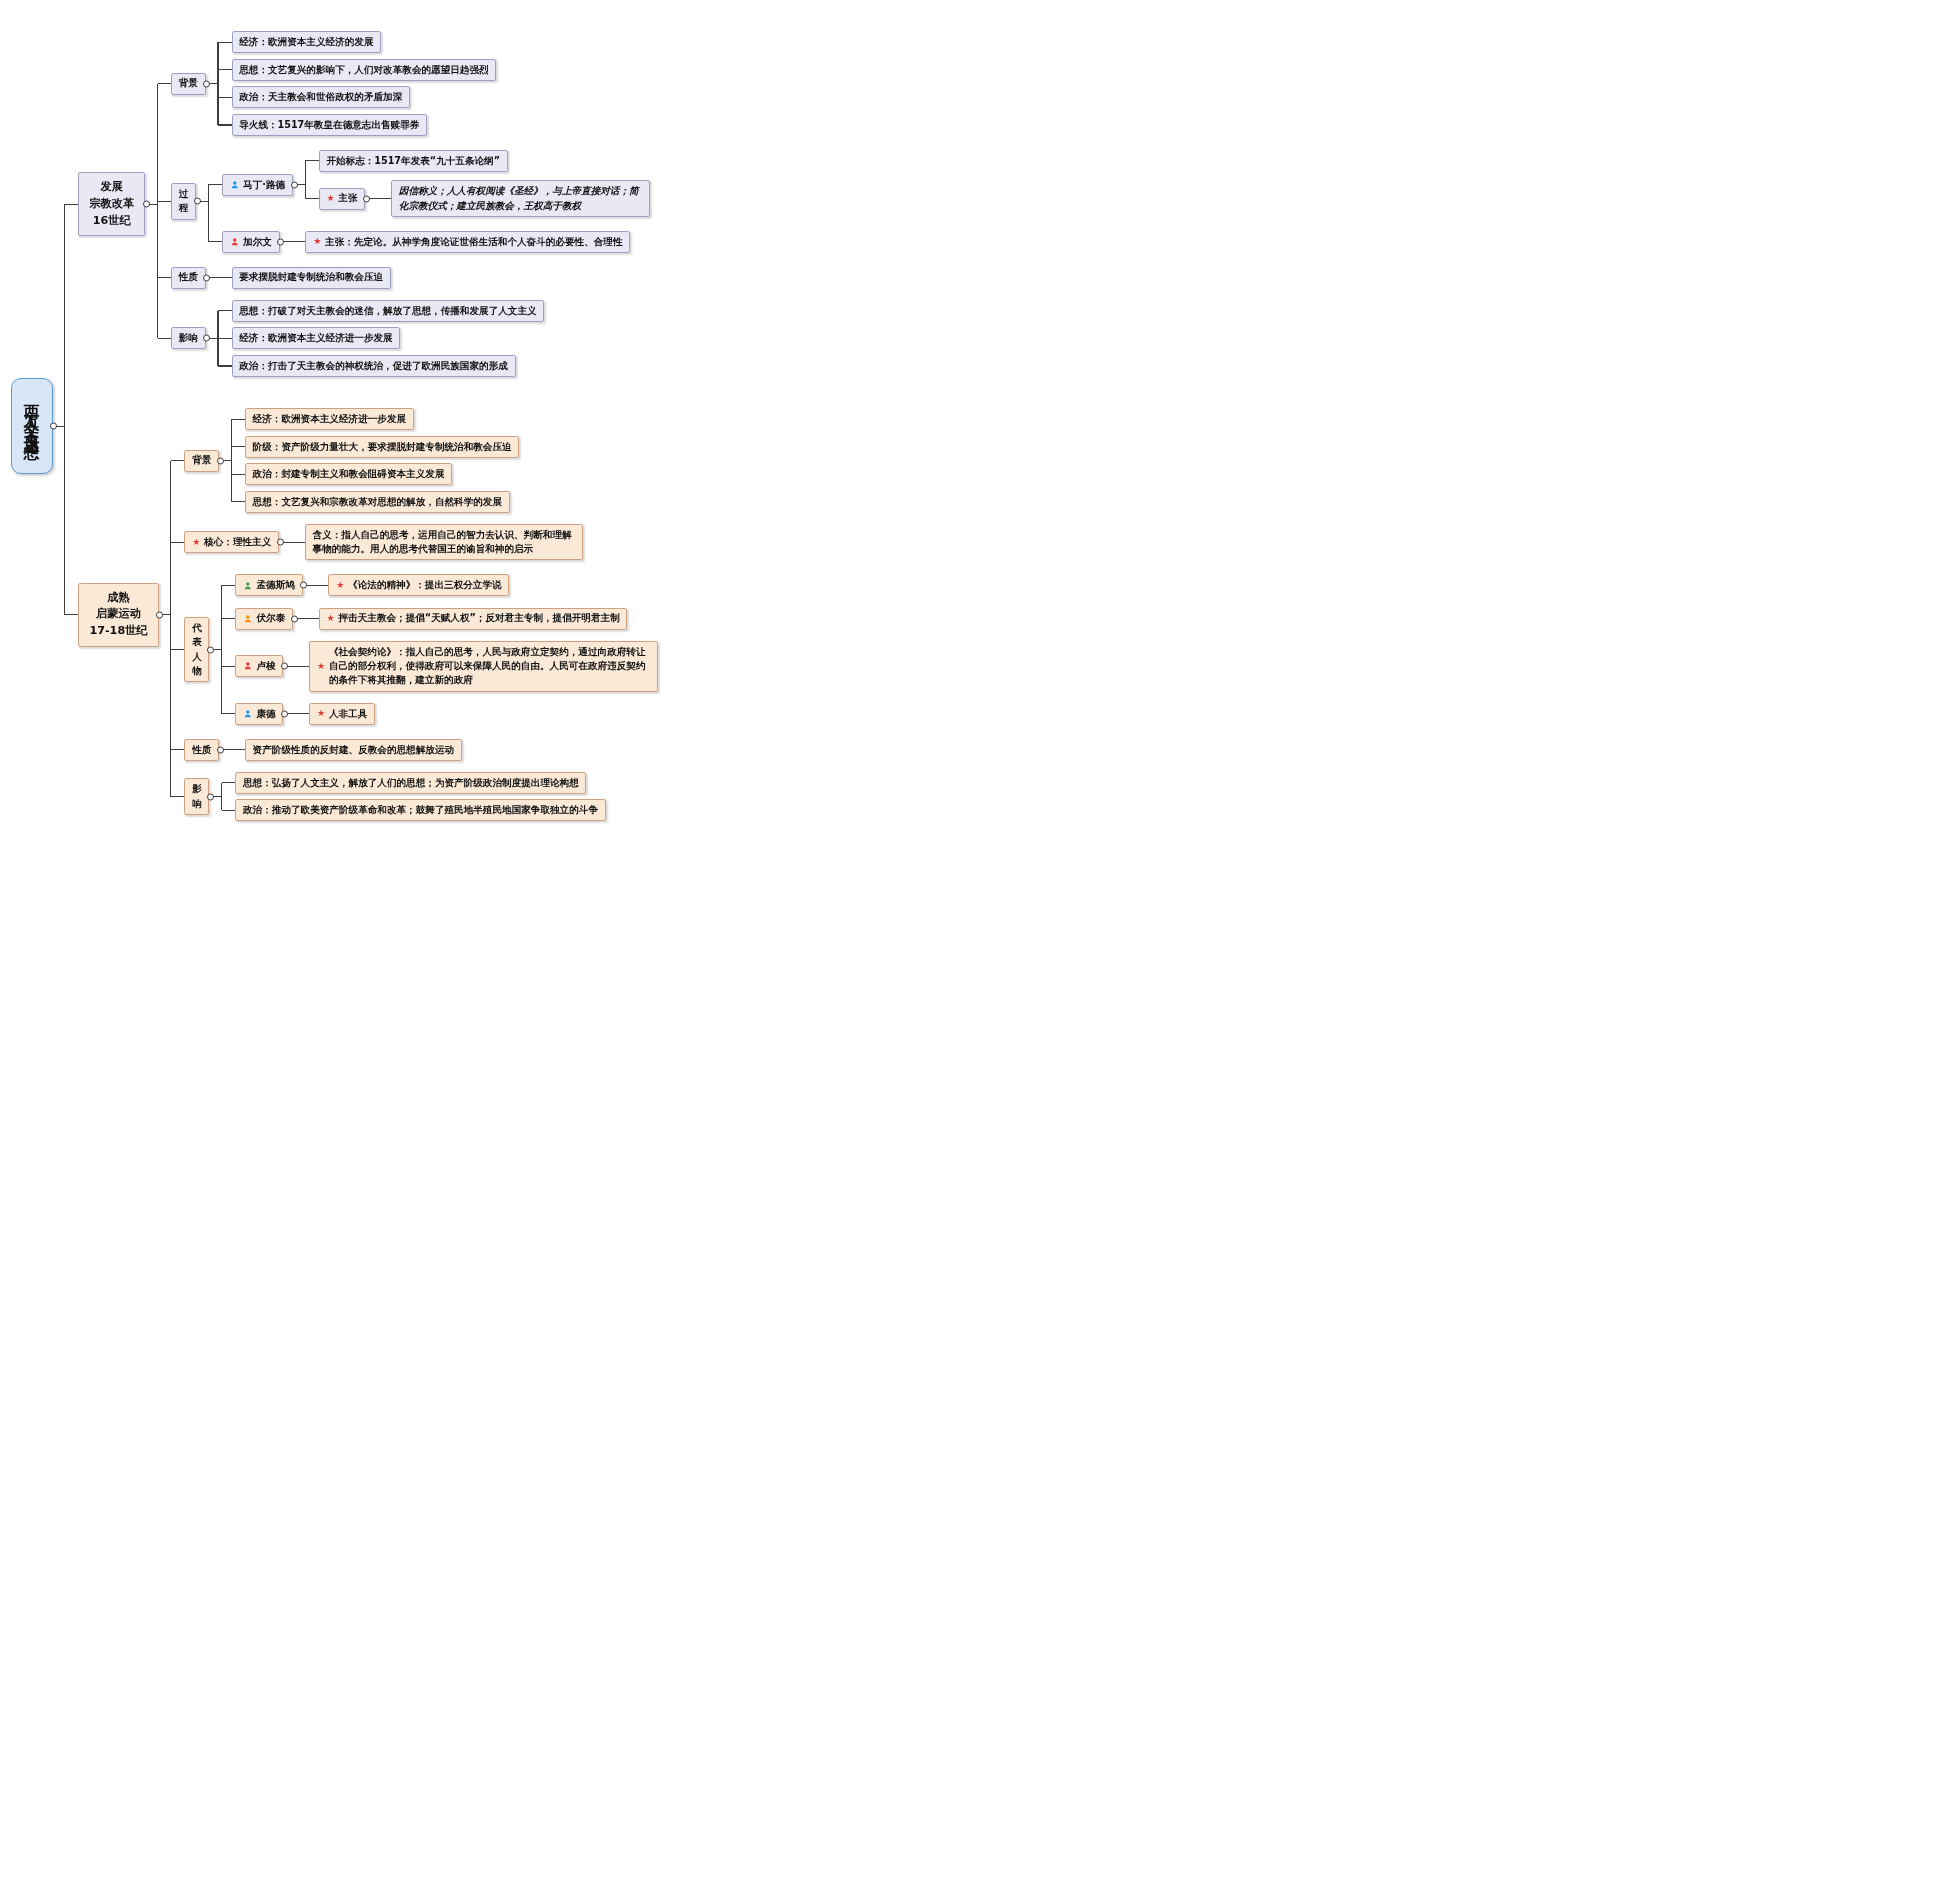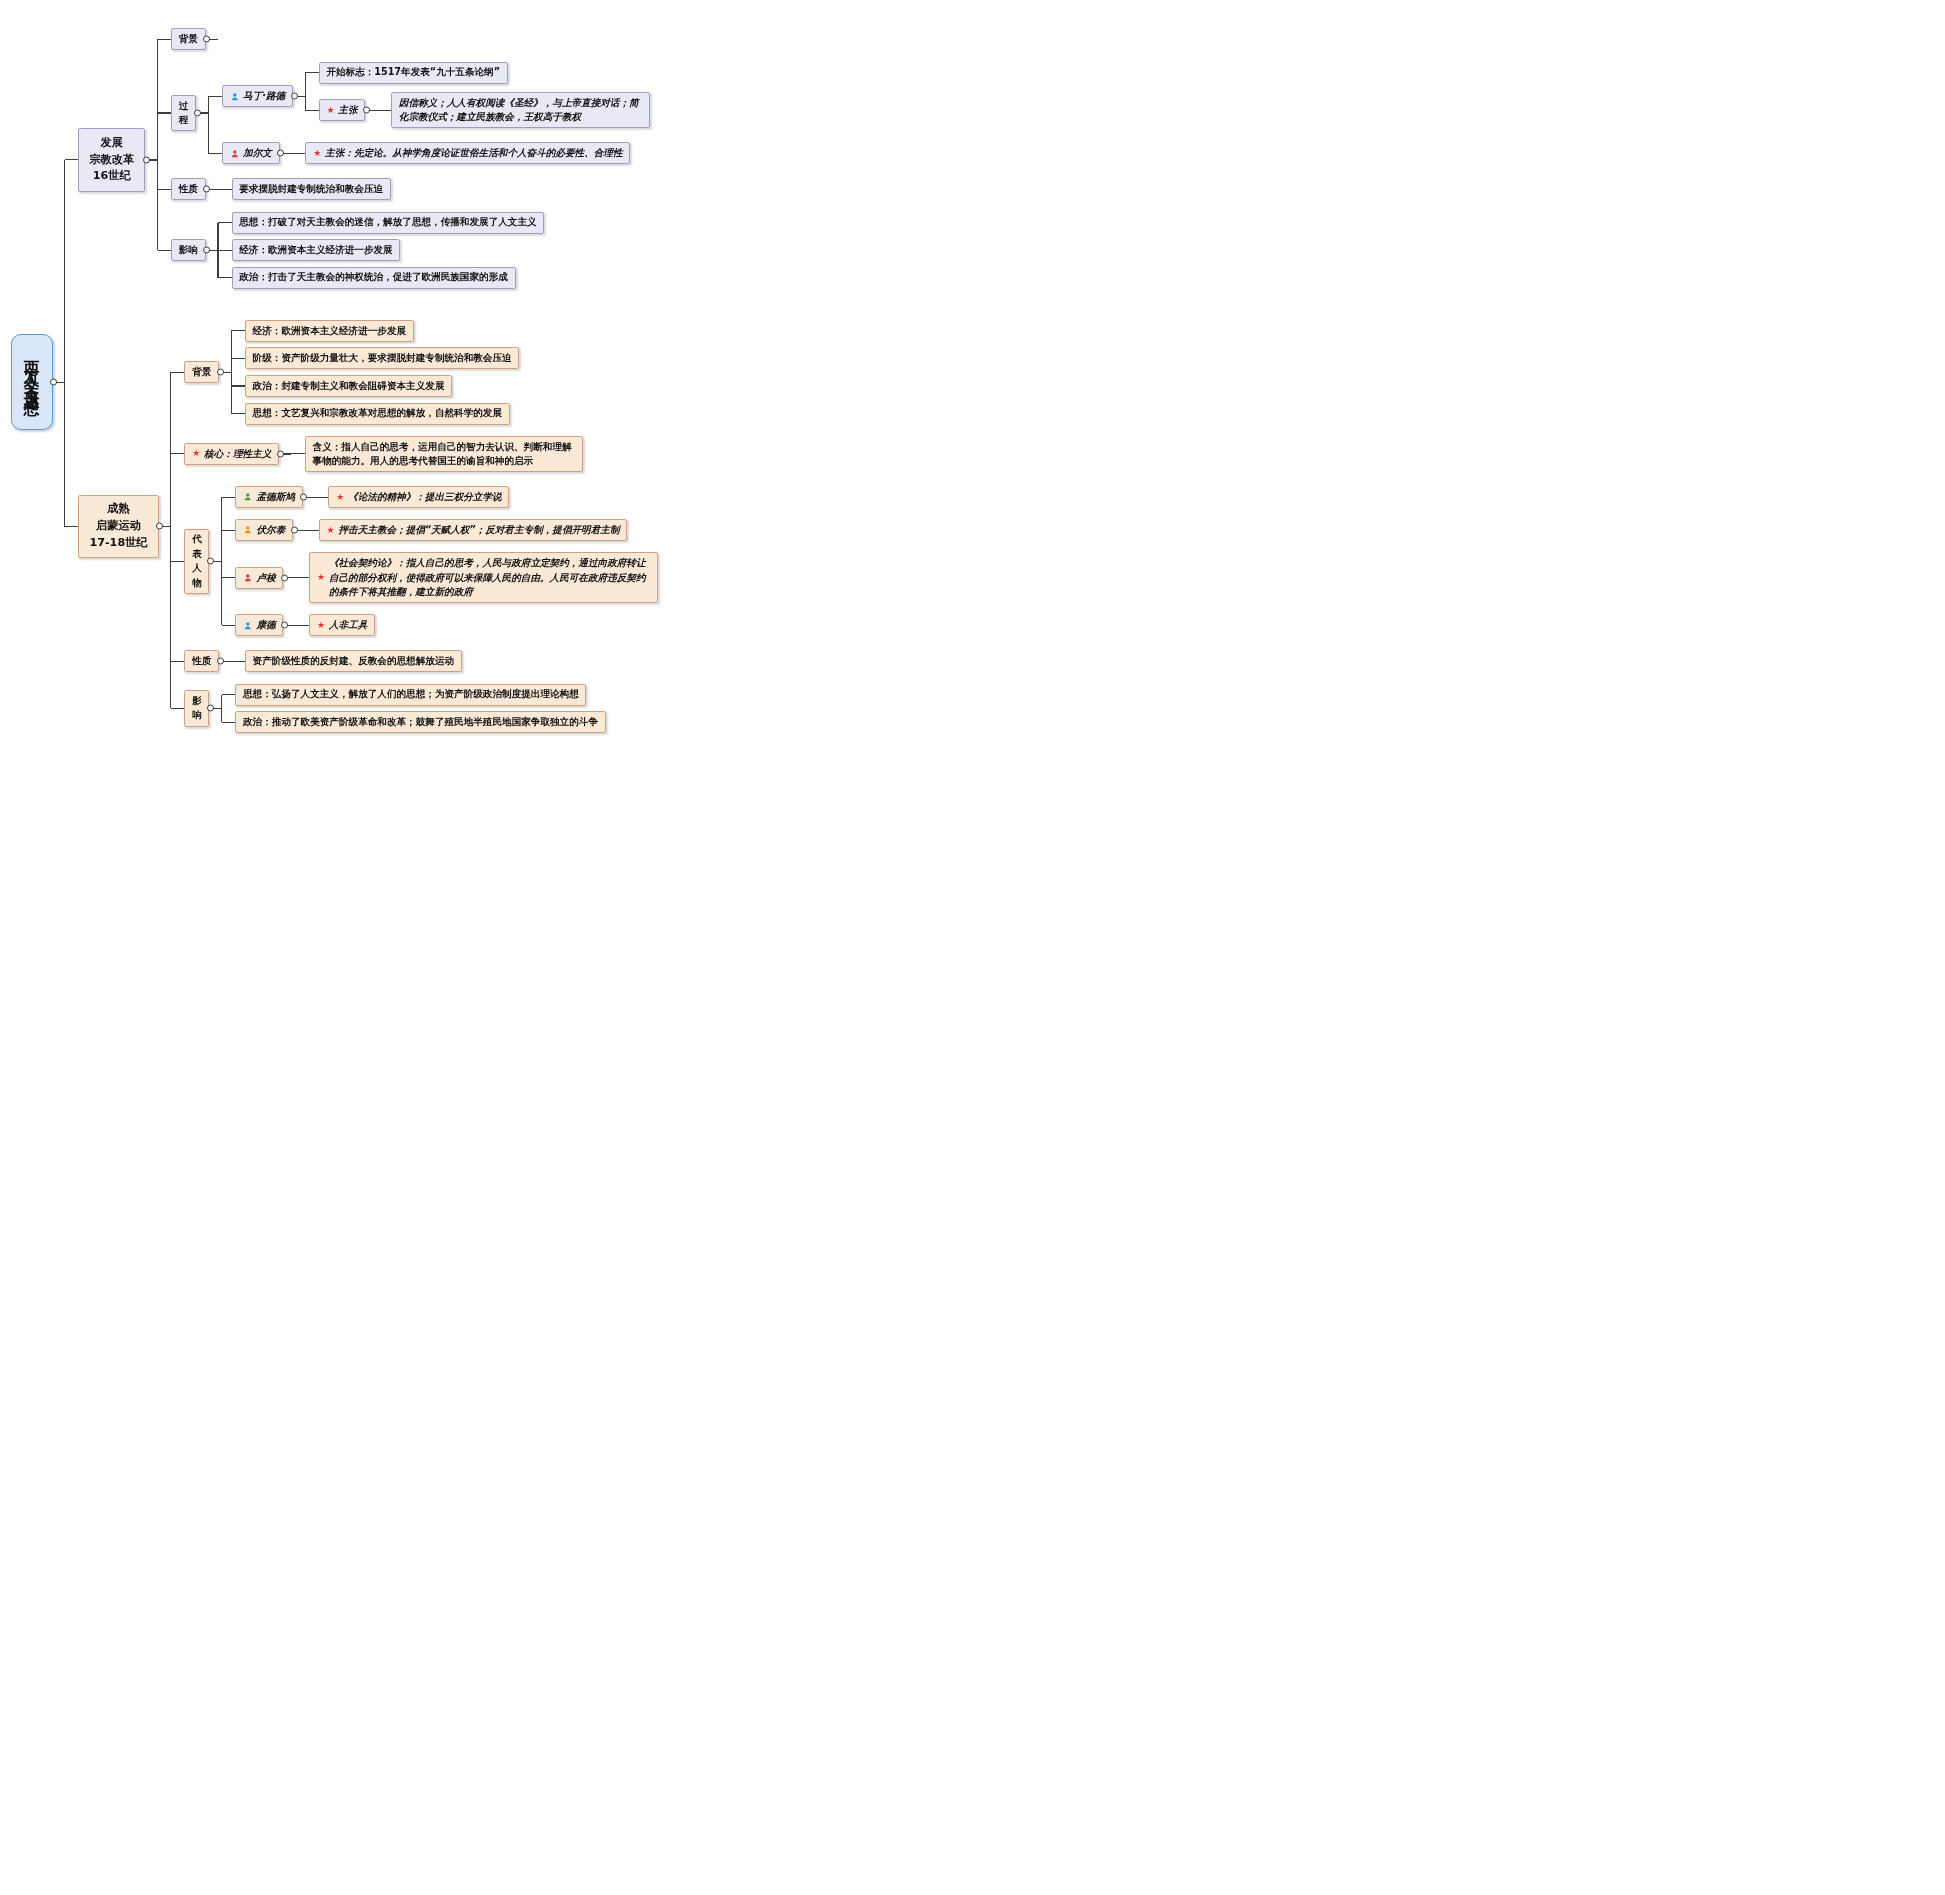--- a/index.html
+++ b/index.html
@@ -46,21 +46,21 @@
   .wrap   { white-space:normal; }
   .pre    { white-space:pre-line; text-align:center; }
   .biglabel { font-size:11.2px; padding:5.6px 10px; }
   .root-node {
     background:var(--root_bg,#d9e6f8); border:1.7px solid var(--root_border,#5b9bd5);
     border-radius:10px; padding:12.4px 7.9px; font-size:15.7px; font-weight:bold;
     writing-mode:vertical-lr; text-orientation:upright; letter-spacing:5.6px;
     box-shadow:1.1px 1.7px 2.2px rgba(0,0,0,0.18); white-space:normal;
   }
   .iconrow { display:flex; align-items:center; gap:3.9px; }
-  .iconrow > span.txt { flex:1 1 auto;font-style:italic; }
+  .iconrow > span.txt { flex:1 1 auto; }
   .star { color:var(--star,#e53935); font-size:9px; line-height:1; flex:none; }
   svg.person { width:9.6px; height:9.6px; flex:none; }
   .pi-blue   { fill:var(--person_blue,#2196f3); }
   .pi-red    { fill:var(--person_red,#e53935); }
   .pi-green  { fill:var(--person_green,#43a047); }
   .pi-yellow { fill:var(--person_yellow,#fb8c00); }
 
   .w460 { max-width:259px;font-style:italic; }
   .w465 { max-width:261px; }
   .w495 { max-width:278px; }
@@ -81,20 +81,34 @@
         <div class="node purple pre biglabel">发展
 宗教改革
 16世纪</div>
         <div class="stub"></div>
         <div class="kids">
 
           <div class="kid">
             <div class="branch">
               <div class="node purple">背景</div>
               <div class="stub"></div>
+              <div class="kids">
+                <div class="kid">
+                    <div class="node purple">经济：欧洲资本主义经济的发展</div>
+                  </div>
+                <div class="kid">
+                    <div class="node purple">思想：文艺复兴的影响下，人们对改革教会的愿望日趋强烈</div>
+                  </div>
+                <div class="kid">
+                    <div class="node purple">政治：天主教会和世俗政权的矛盾加深</div>
+                  </div>
+                <div class="kid">
+                    <div class="node purple">导火线：1517年教皇在德意志出售赎罪券</div>
+                  </div>
+              </div>
             </div>
           </div>
 
           <div class="kid">
             <div class="branch">
               <div class="node purple pre">过
 程</div>
               <div class="stub"></div>
               <div class="kids">
 

